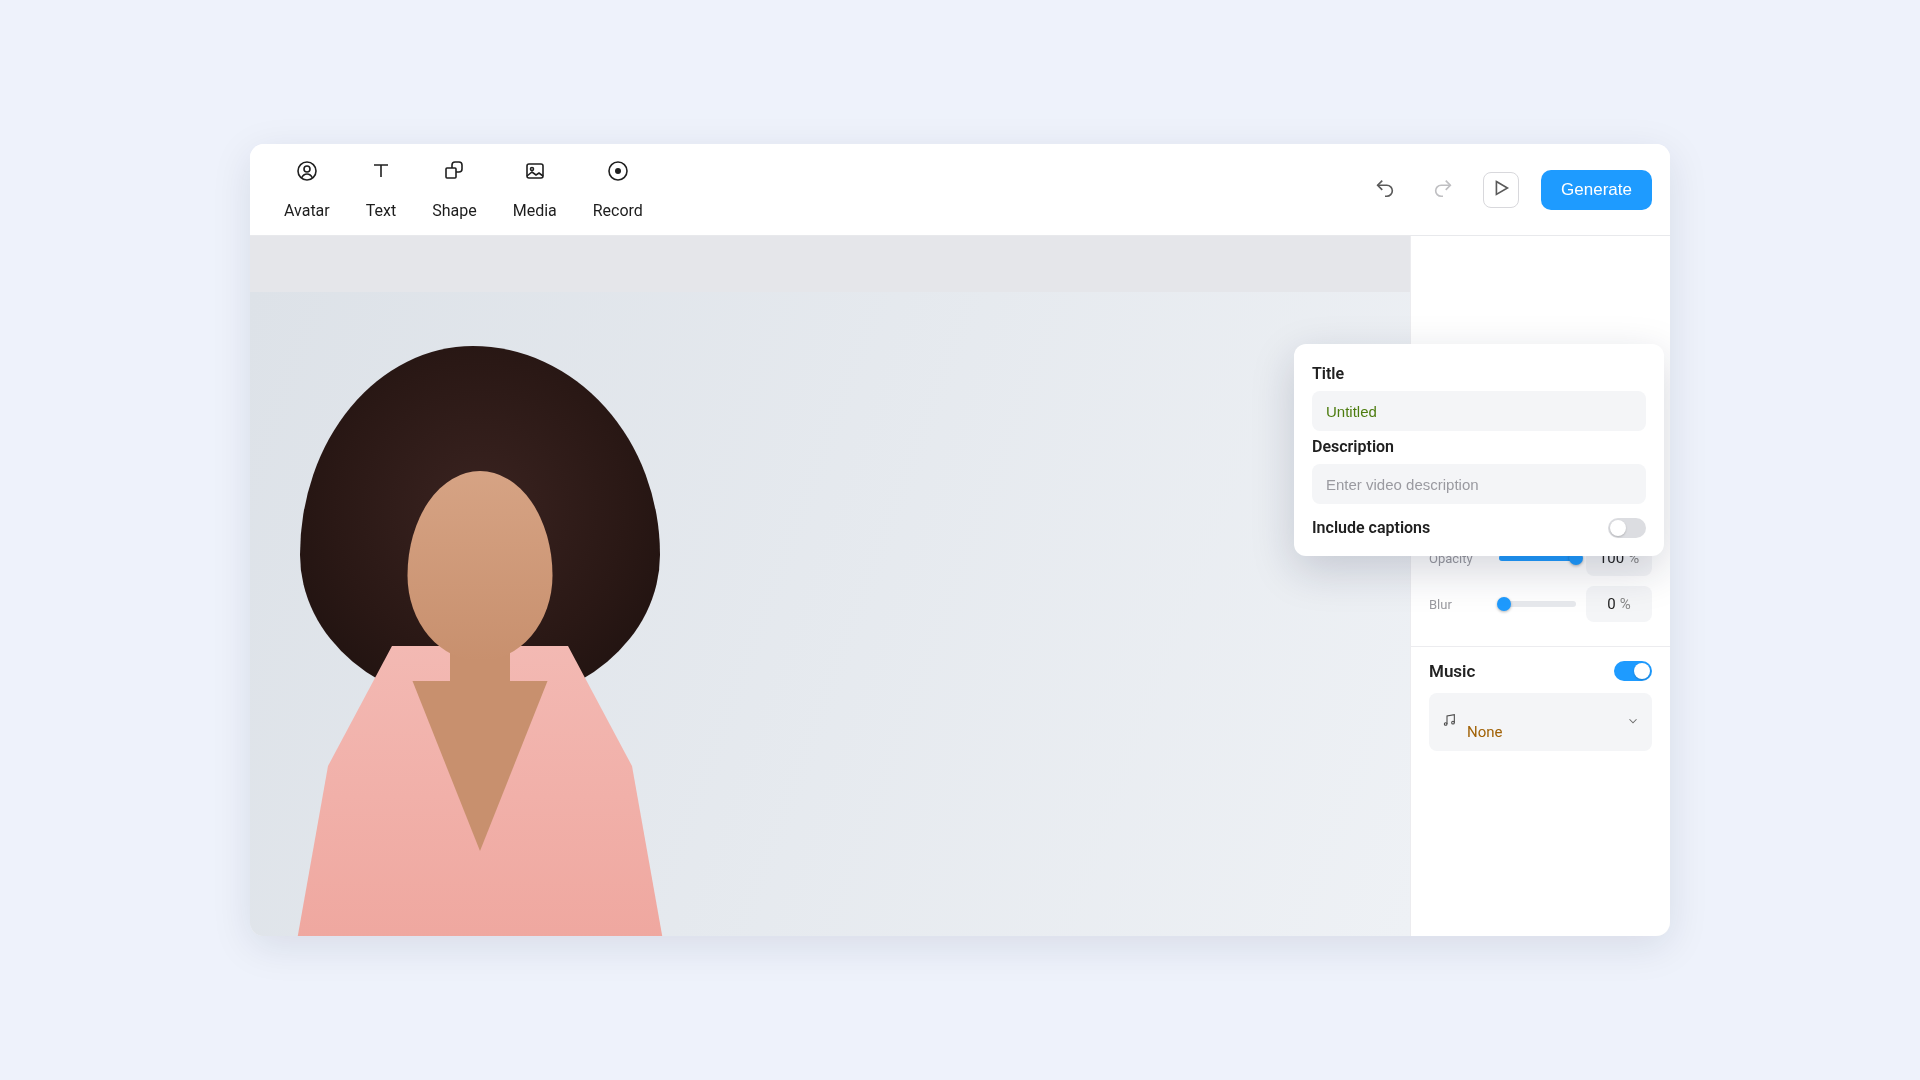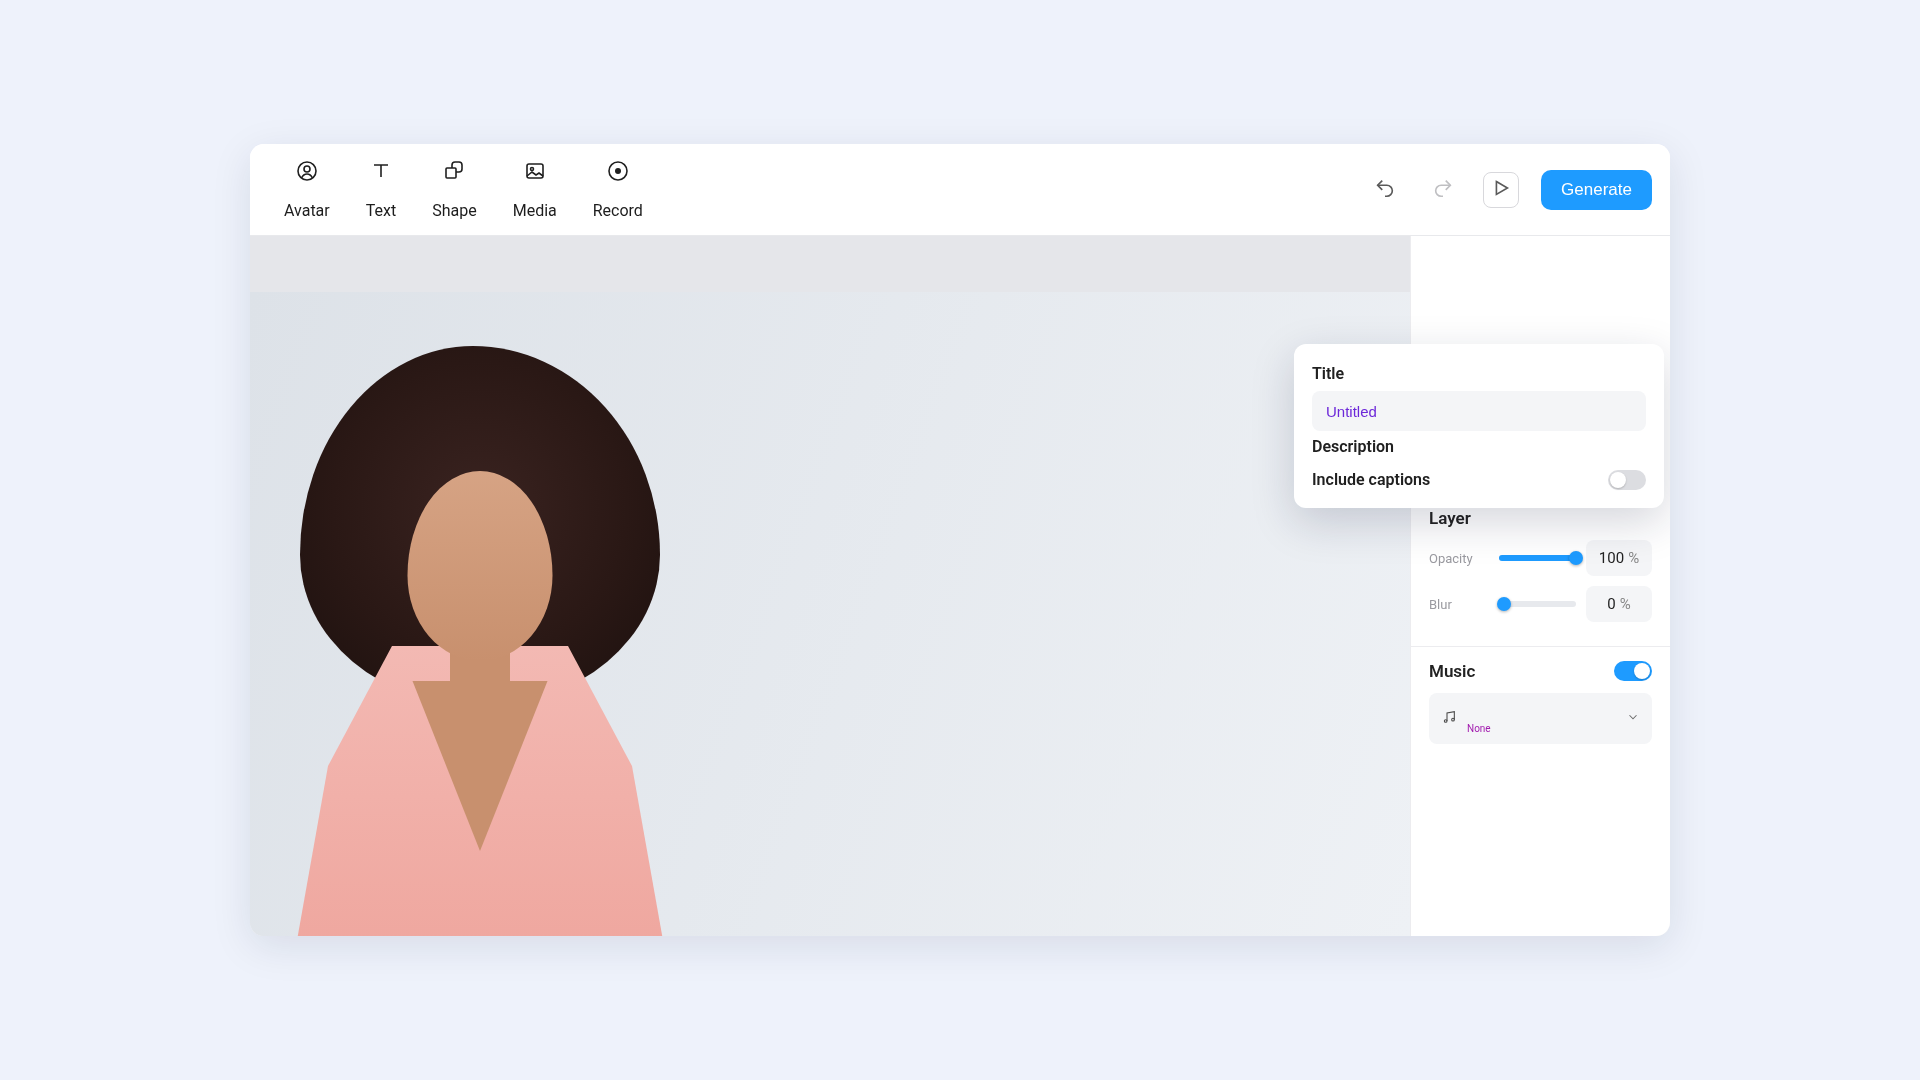--- a/index.html
+++ b/index.html
@@ -149,34 +149,34 @@
   .toggle.on { background: #1e9bff; }
   .toggle.on .knob { right: 2px; }
   .toggle.off { background: #dcdde1; }
   .toggle.off .knob { left: 2px; }
 
   .dropdown {
     margin-top: 12px; background: #f4f5f7; border-radius: 8px;
     display: flex; align-items: center; padding: 10px 12px; cursor: pointer;
   }
   .dropdown svg.note { width: 16px; height: 16px; stroke: #4a4a4a; fill: none; stroke-width: 1.6; margin-right: 10px; }
-  .dropdown .val { flex: 1; font-size: 10px; color: #a21caf; margin-top: 20px; }
+  .dropdown .val { flex: 1; font-size: 15px; color: #a16207; margin-top: 20px; }
   .dropdown svg.chev { width: 14px; height: 14px; stroke: #6a6a6a; fill: none; stroke-width: 1.8; }
 
   
   .popover {
     position: absolute; top: 108px; right: 6px;
     width: 370px; background: #fff; border-radius: 12px;
     box-shadow: 0 14px 44px rgba(20,30,60,0.18);
     padding: 14px 18px 18px; z-index: 50;
   }
   .pop-label { font-size: 16px; font-weight: 600; color: #202020; margin: 6px 0 8px; }
   .pop-input {
     width: 100%; height: 40px; border: none; background: #f4f5f7; border-radius: 8px;
-    padding: 0 14px; font-size: 15px; color: #6d28d9; outline: none;
+    padding: 0 14px; font-size: 15px; color: #4d7c0f; outline: none;
   }
   .pop-input::placeholder { color: #9a9aa0; }
   .pop-row { display: flex; align-items: flex-start; justify-content: space-between; margin-top: 14px; }
   .pop-generate {
     width: 100%; height: 40px; background: #1e9bff; color: #fff; border: none;
     border-radius: 8px; font-size: 16px; font-weight: 500; cursor: pointer; margin-top: 14px;
   }
 </style>
 </head>
 <body>
@@ -338,20 +338,21 @@
           </span>
         </div>
       </div>
     </div>
 
     <div class="popover">
       <div class="pop-label">Title</div>
       <input class="pop-input" value="Untitled" style="">
 
       <div class="pop-label">Description</div>
+      <input class="pop-input" placeholder="Enter video description" style="">
 
       <div class="pop-row">
         <div class="pop-label" style="margin:0">Include captions</div>
         <div class="toggle off">
           <div class="knob"></div>
         </div>
       </div>
 
     </div>
 

